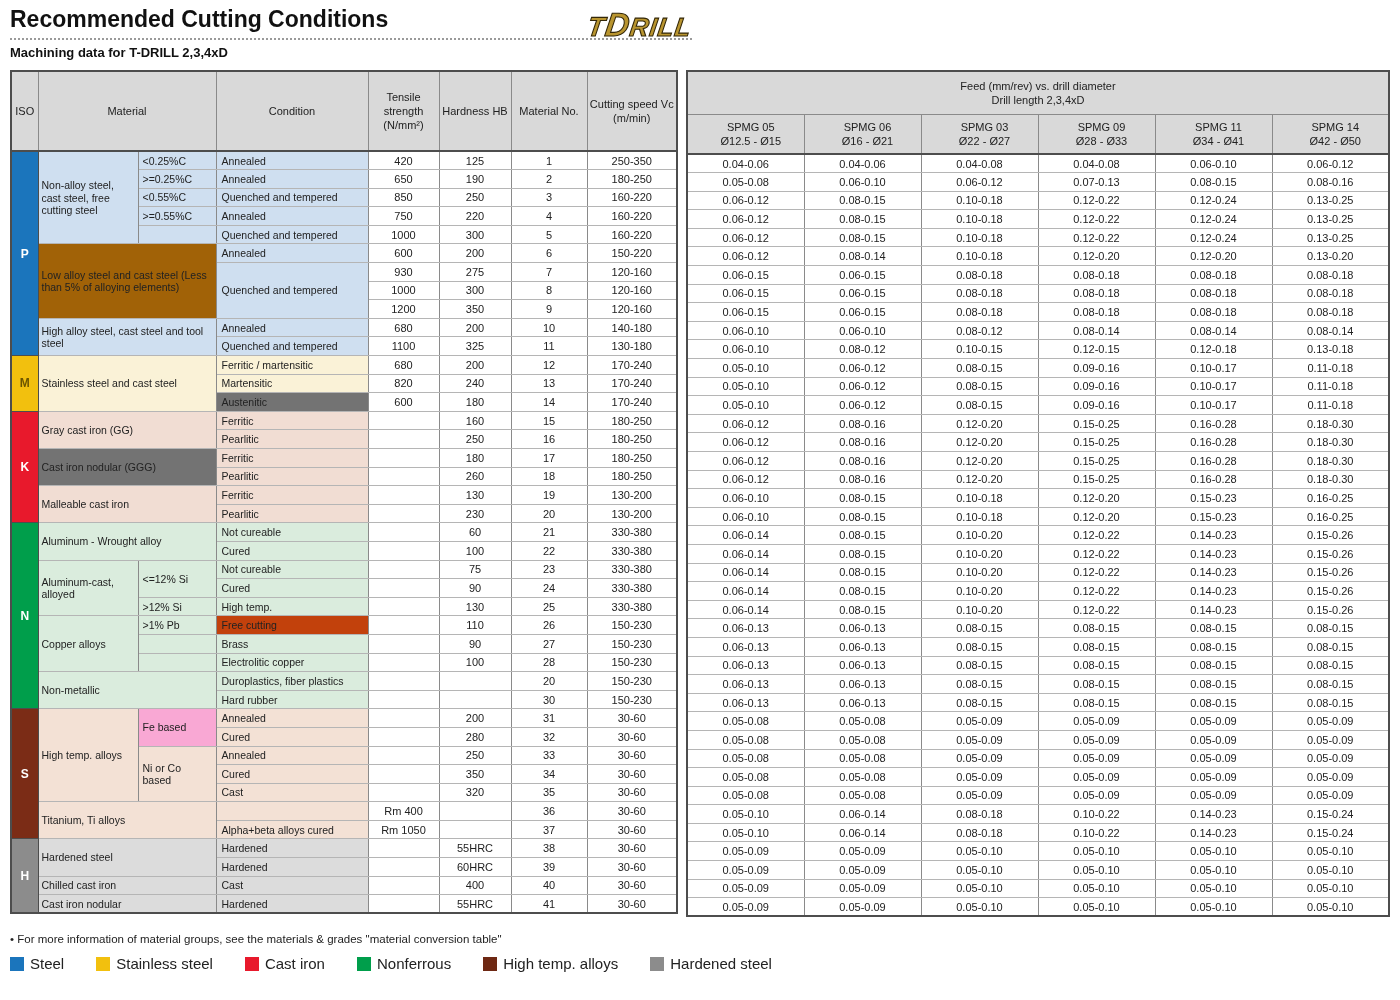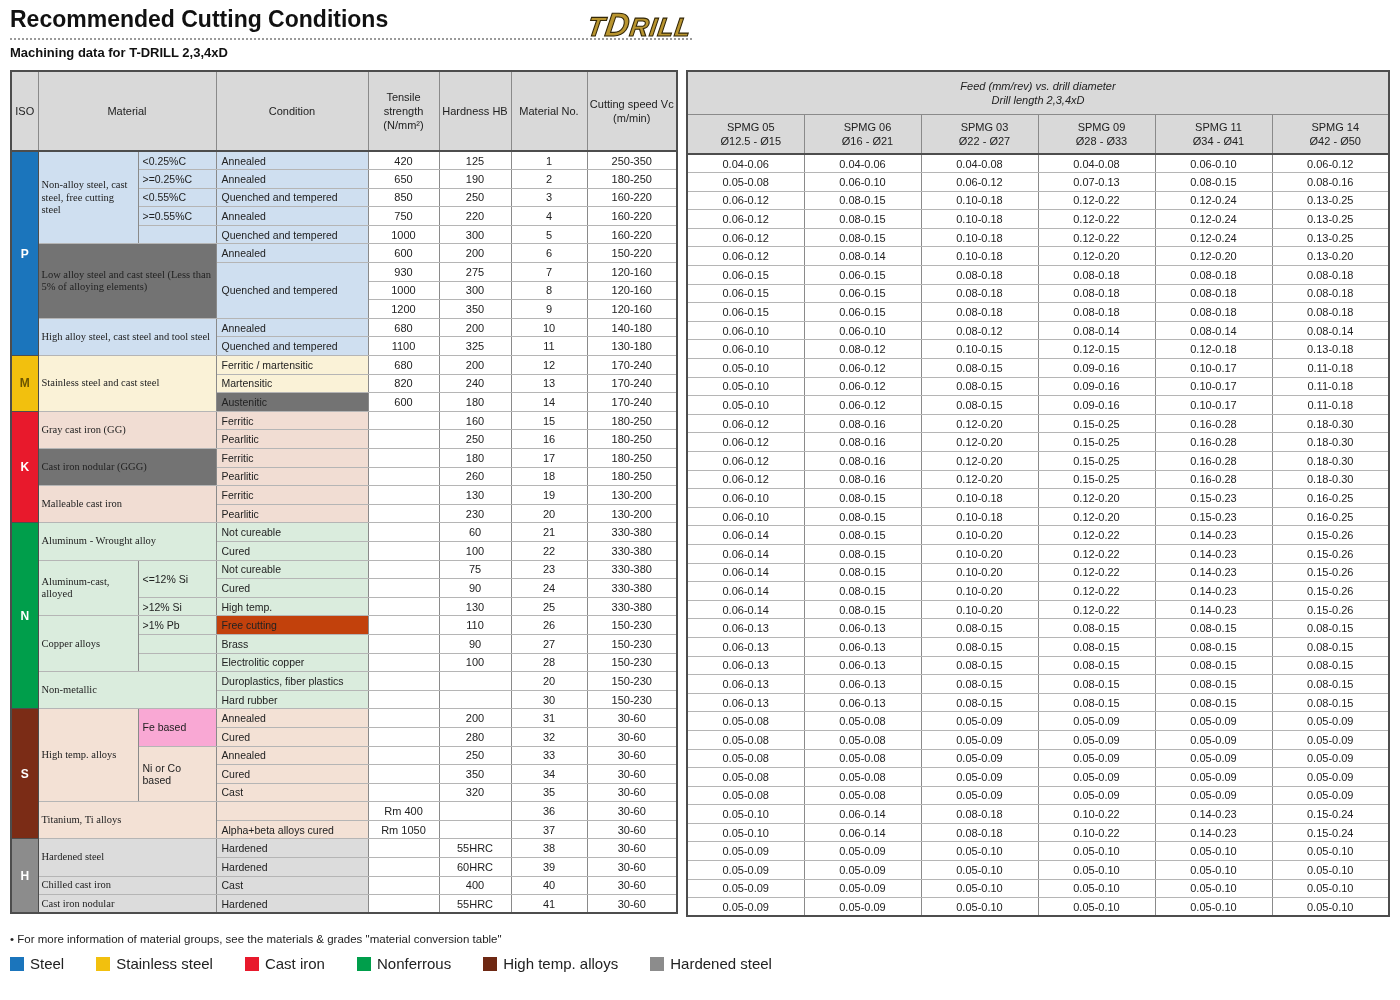--- a/index.html
+++ b/index.html
@@ -14,29 +14,29 @@
   .logo-rill{font-size:26px;}
   .subtitle{font-weight:bold;font-size:13px;margin-top:5px;color:#111;}
   .tables{display:flex;gap:8px;margin-top:10px;align-items:flex-start;}
   table{border-collapse:collapse;table-layout:fixed;border:2px solid #4d4d4d;}
   .left{width:666px;}
   .right{width:706px;}
   thead th{background:#d9d9d9;font-weight:normal;font-size:11px;color:#222;line-height:1.3;
            border:1px solid #8a8a8a;padding:2px;}
   .left thead th{height:74px;}
   thead{border-bottom:2px solid #4d4d4d;}
-  .right .group-th{height:38px;font-style:italic;}
+  .right .group-th{height:38px;}
   .right .col-th{height:34px;padding-left:12px;}
   tbody tr{height:18.6px;}
   tbody td{font-size:10.5px;color:#222;padding:0 3px;overflow:hidden;
            border-left:1px solid #8a8a8a;border-right:1px solid #8a8a8a;
            border-top:1px solid #b5b5b5;border-bottom:1px solid #b5b5b5;}
   tr.grp td{border-top:1px solid #6e6e6e;}
   .iso-cell{text-align:center;font-weight:bold;font-size:12px;border:1px solid #4d4d4d;}
-  .mat-cell{line-height:1.18;font-family:Liberation Serif, serif;}
+  .mat-cell{line-height:1.18;}
   .qual-cell{padding-left:4px;}
   .cond-cell{padding-left:5px;}
   .num{text-align:center;font-size:11px;}
   .right tbody td{text-align:center;font-size:11px;}
   .footer{margin-top:16px;}
   .note{font-size:11.5px;color:#222;}
   .legend{display:flex;gap:32px;margin-top:10px;align-items:center;}
   .leg-item{display:inline-flex;align-items:center;font-size:15px;color:#222;}
   .leg-swatch{display:inline-block;width:14px;height:14px;margin-right:6px;}
 </style>
@@ -110,21 +110,21 @@
           </tr>
           <tr>
             <td class="qual-cell" style="background: rgb(207, 223, 240);"></td>
             <td class="cond-cell" style="background: rgb(207, 223, 240);">Quenched and tempered</td>
             <td class="num">1000</td>
             <td class="num">300</td>
             <td class="num">5</td>
             <td class="num">160-220</td>
           </tr>
           <tr class="grp">
-            <td class="mat-cell" rowspan="4" colspan="2" style="background: #737373;">Low alloy steel and cast steel (Less than 5% of alloying elements)</td>
+            <td class="mat-cell" rowspan="4" colspan="2" style="background: #a16207;">Low alloy steel and cast steel (Less than 5% of alloying elements)</td>
             <td class="cond-cell" style="background: rgb(207, 223, 240);">Annealed</td>
             <td class="num">600</td>
             <td class="num">200</td>
             <td class="num">6</td>
             <td class="num">150-220</td>
           </tr>
           <tr>
             <td class="cond-cell" rowspan="3" style="background: rgb(207, 223, 240);">Quenched and tempered</td>
             <td class="num">930</td>
             <td class="num">275</td>

